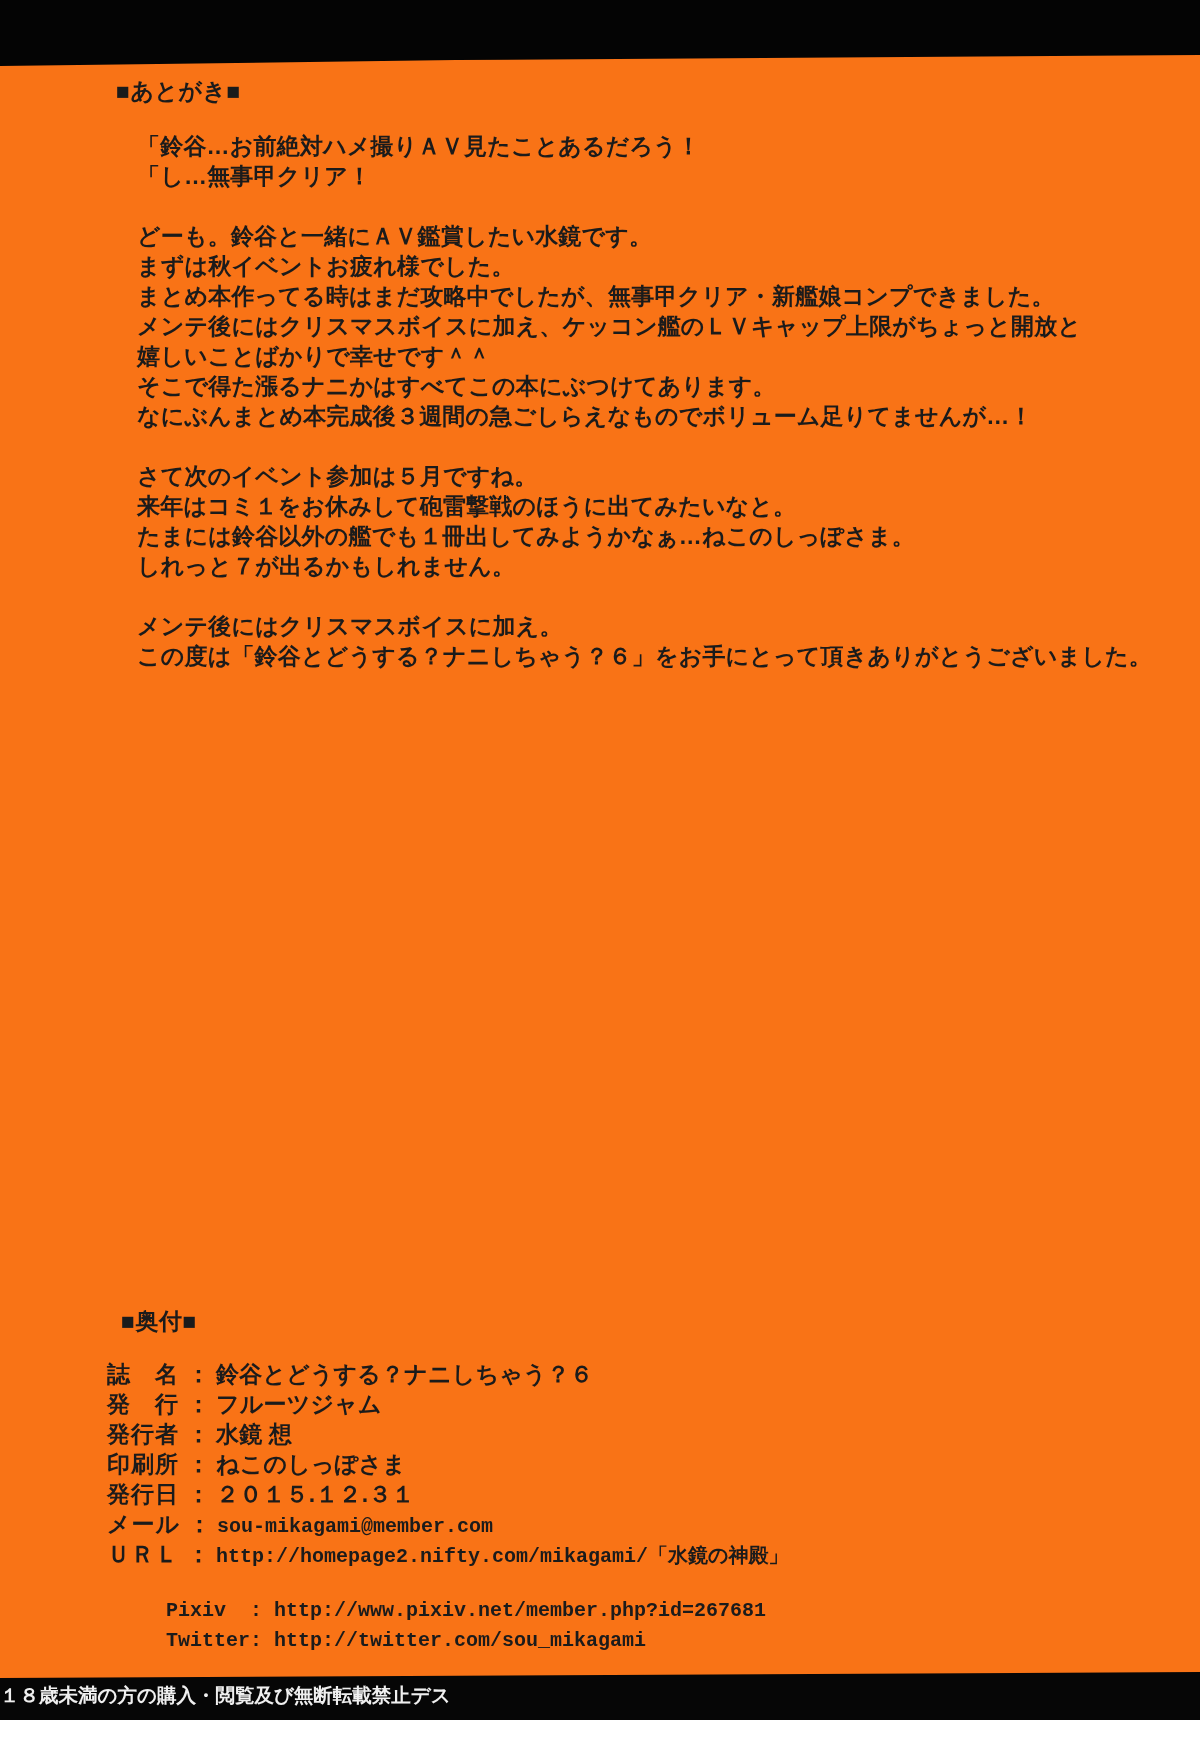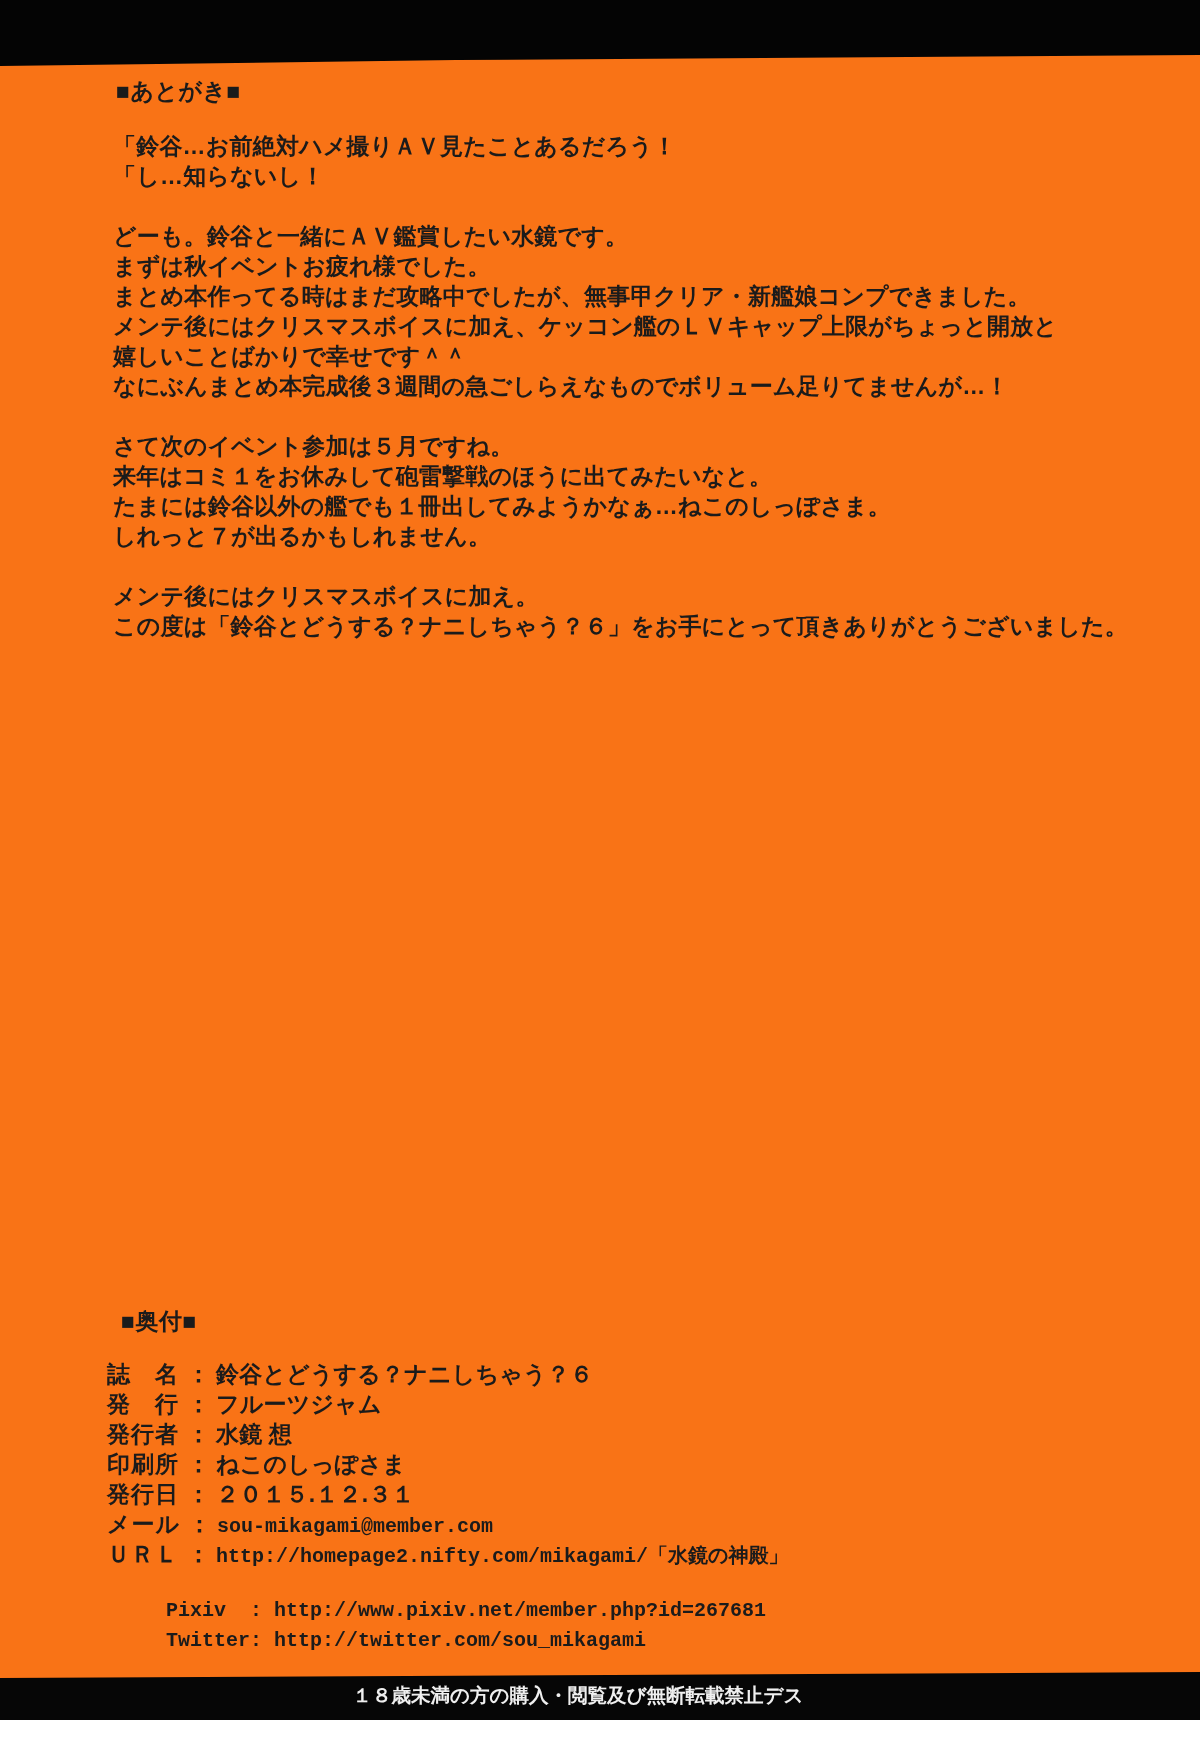--- a/index.html
+++ b/index.html
@@ -20,21 +20,21 @@
     background: #040404;
     clip-path: polygon(0 0, 100% 0, 100% 55px, 38% 60px, 0 66px);
   }
   .bottombar {
     position: absolute; top: 1672px; left: 0;
     width: 100%; height: 76px;
     background: #060606;
     clip-path: polygon(0 6px, 100% 0, 100% 100%, 0 100%);
     box-sizing: border-box;
     padding: 10px 44px 0 0;
-    text-align: center;
+    text-align: left;
   }
   .bottombar .notice {
     color: #efefef;
     font-size: 19.5px;
     font-weight: bold;
     white-space: pre;
   }
 
   
   .afterword-heading {
@@ -44,21 +44,21 @@
     white-space: pre;
   }
   .afterword-body {
     position: absolute; left: 113px; top: 131px;
     font-size: 23px; font-weight: bold;
     line-height: 30px;
     letter-spacing: 0.2px;
   }
   .afterword-body .para { margin-bottom: 30px; }
   .afterword-body .para:last-child { margin-bottom: 0; }
-  .afterword-body .line { white-space: pre; min-height: 30px; }
+  .afterword-body .line { white-space: pre; min-height: 30px; margin-left: 24px; }
 
   
   .colophon-heading {
     position: absolute; left: 121px; top: 1306px;
     font-size: 23px; font-weight: bold;
     letter-spacing: 0.5px;
     white-space: pre;
   }
   .colophon-entries {
     position: absolute; left: 107px; top: 1359px;
@@ -86,28 +86,29 @@
 
 <div class="page">
 
   <div class="topbar"></div>
 
   <div class="afterword-heading">■あとがき■</div>
 
   <div class="afterword-body">
       <div class="para">
         <div class="line">「鈴谷…お前絶対ハメ撮りＡＶ見たことあるだろう！</div>
-        <div class="line">「し…知らないし！</div>
+        <div class="line">「し…無事甲クリア！</div>
       </div>
       <div class="para">
         <div class="line">どーも。鈴谷と一緒にＡＶ鑑賞したい水鏡です。</div>
         <div class="line">まずは秋イベントお疲れ様でした。</div>
         <div class="line">まとめ本作ってる時はまだ攻略中でしたが、無事甲クリア・新艦娘コンプできました。</div>
         <div class="line">メンテ後にはクリスマスボイスに加え、ケッコン艦のＬＶキャップ上限がちょっと開放と</div>
         <div class="line">嬉しいことばかりで幸せです＾＾</div>
+        <div class="line">そこで得た漲るナニかはすべてこの本にぶつけてあります。</div>
         <div class="line">なにぶんまとめ本完成後３週間の急ごしらえなものでボリューム足りてませんが…！</div>
       </div>
       <div class="para">
         <div class="line">さて次のイベント参加は５月ですね。</div>
         <div class="line">来年はコミ１をお休みして砲雷撃戦のほうに出てみたいなと。</div>
         <div class="line">たまには鈴谷以外の艦でも１冊出してみようかなぁ…ねこのしっぽさま。</div>
         <div class="line">しれっと７が出るかもしれません。</div>
       </div>
       <div class="para">
         <div class="line">メンテ後にはクリスマスボイスに加え。</div>

